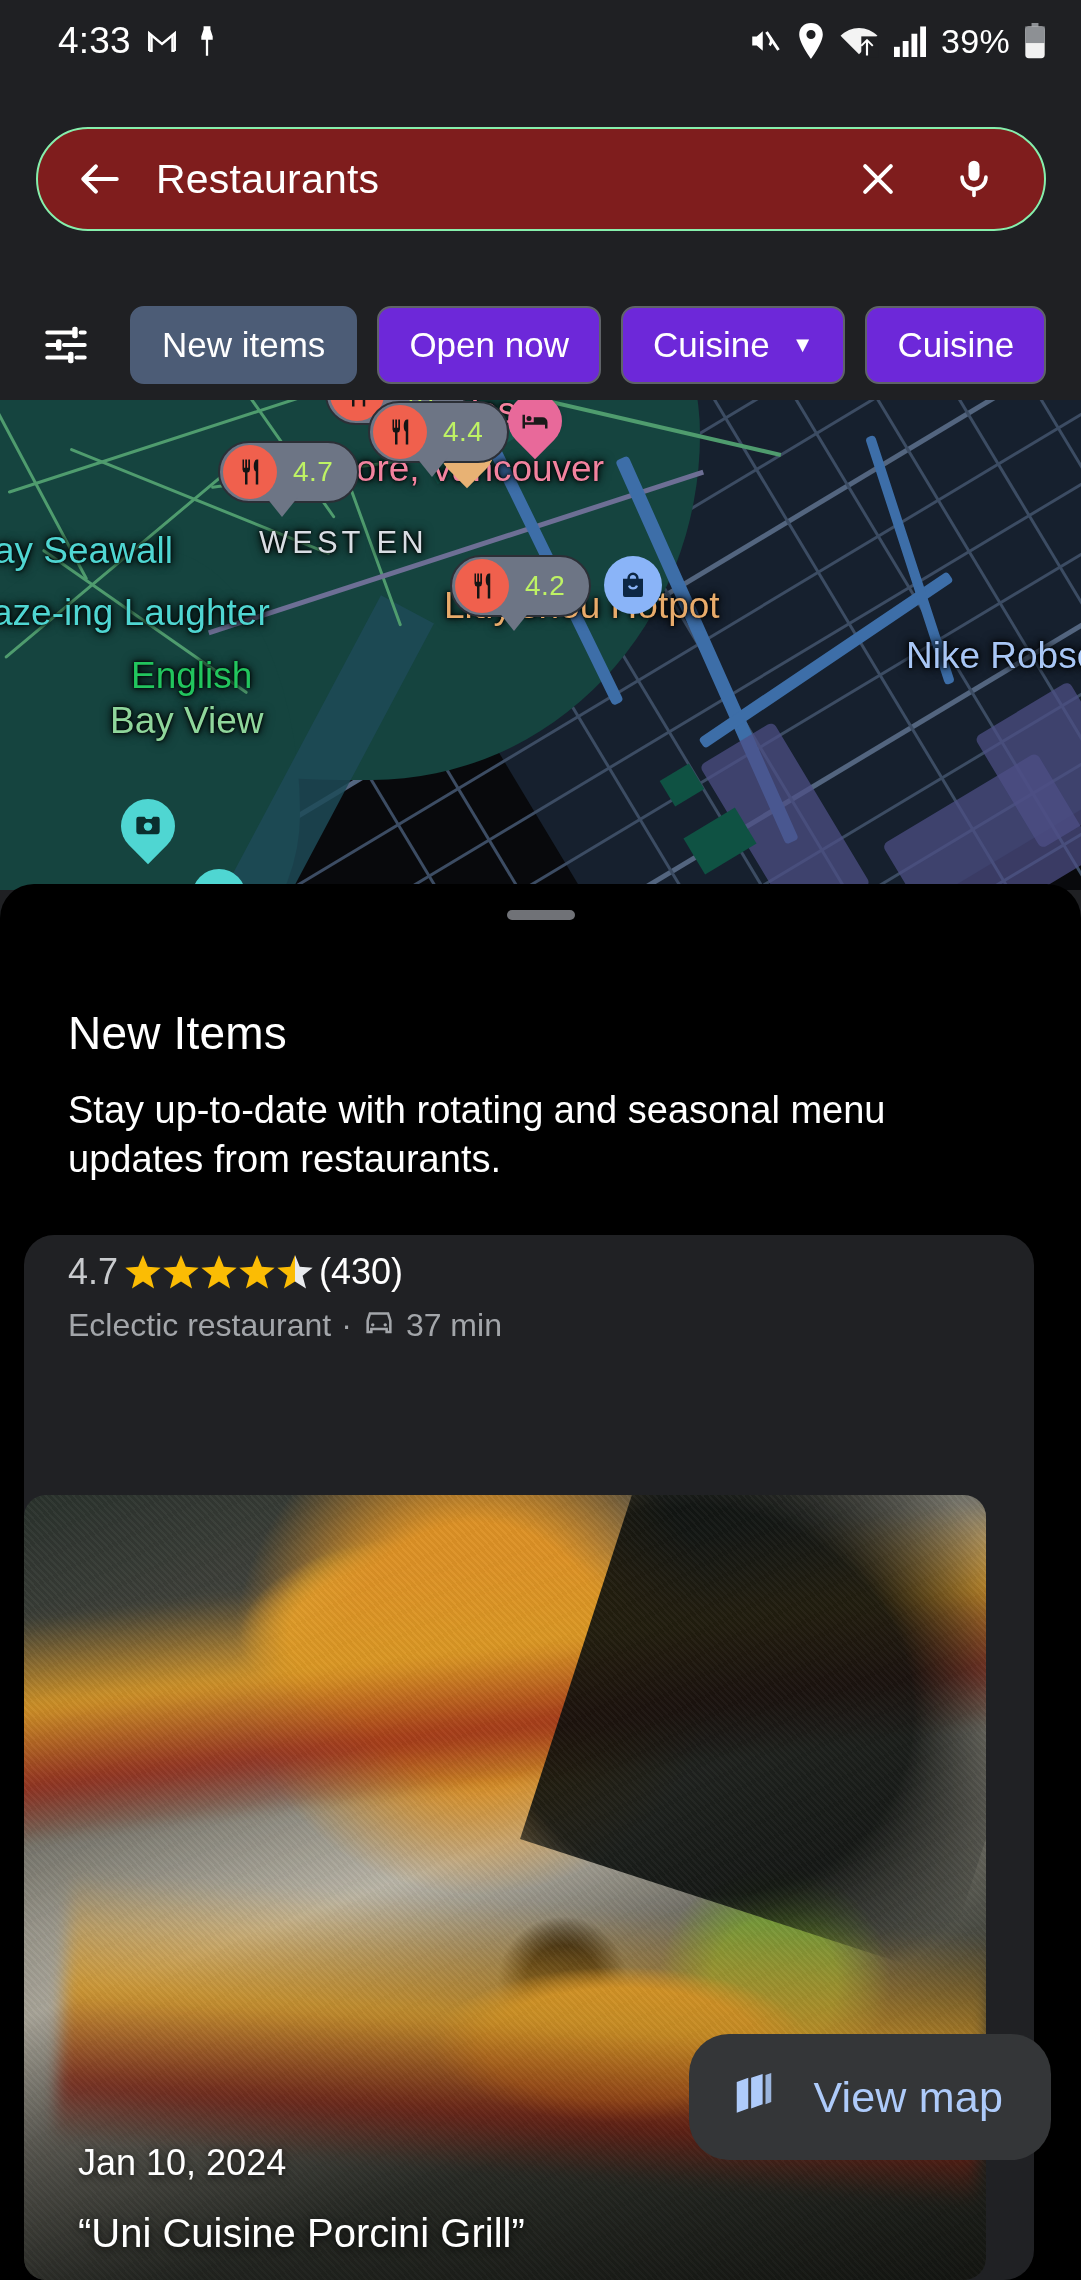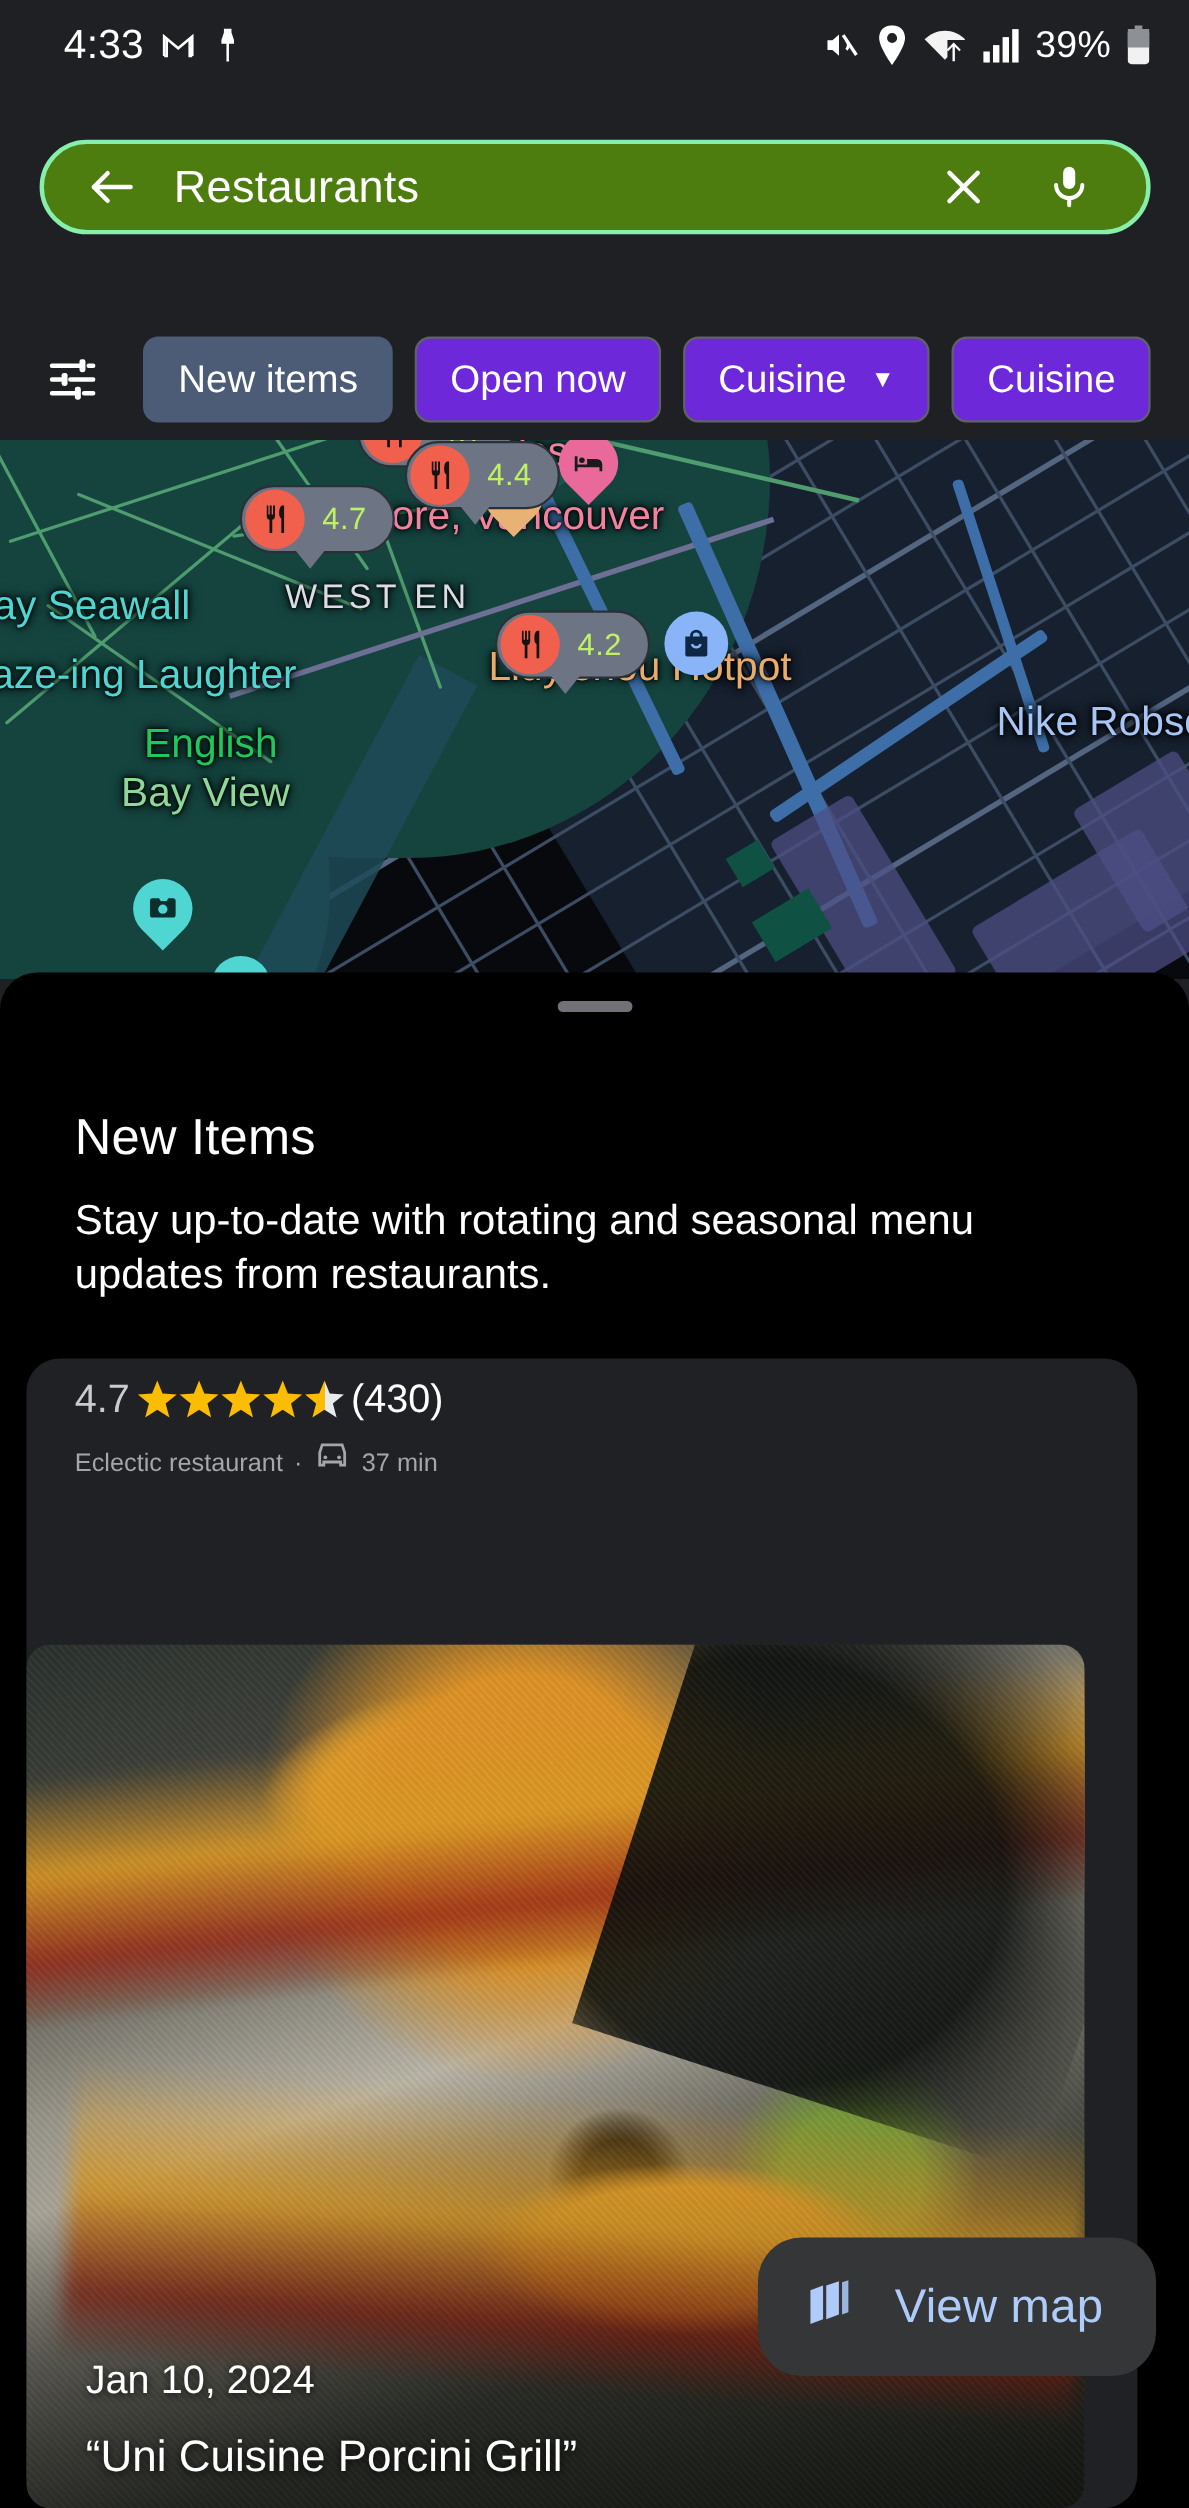--- a/index.html
+++ b/index.html
@@ -11,22 +11,22 @@
   
   .statusbar { position:absolute; top:0; left:0; width:1081px; height:82px;
                display:flex; align-items:center; color:#fff; background:#1f2023; }
   .sb-left { display:flex; align-items:center; gap:14px; margin-left:58px; }
   .sb-time { font-size:37px; letter-spacing:.2px; }
   .sb-right { position:absolute; right:34px; display:flex; align-items:center; gap:13px; }
   .sb-pct { font-size:34px; letter-spacing:.3px; }
   .ic { display:inline-block; line-height:0; }
 
   
-  .searchbar { position:absolute; top:127px; left:36px; width:1010px; height:86px;
-               border:4px solid #86efac; border-radius:52px; background:#4d7c0f;
+  .searchbar { position:absolute; top:127px; left:36px; width:1010px; height:104px;
+               border:2px solid #86efac; border-radius:52px; background:#7f1d1d;
                display:flex; align-items:center; }
   .sb-back { margin-left:34px; width:56px; height:56px; display:flex;
              align-items:center; justify-content:center; }
   .sb-query { margin-left:28px; font-size:41px; color:#fff; flex:1; letter-spacing:.2px; }
   .sb-clear { width:60px; height:60px; display:flex; align-items:center; justify-content:center; }
   .sb-mic { width:60px; height:60px; margin-left:36px; margin-right:40px;
             display:flex; align-items:center; justify-content:center; }
 
   
   .chips { position:absolute; top:296px; left:0; width:1081px; height:98px;
@@ -100,21 +100,21 @@
   
   .card { position:absolute; left:24px; top:1235px; width:1010px; height:1045px;
           background:#202124; border-radius:30px; overflow:hidden; }
   .card-head { display:flex; align-items:flex-start; padding:44px 40px 0 44px; }
   .card-title { color:#fff; font-size:45px; font-weight:400; flex:1; letter-spacing:.2px; }
   .card-acts { display:flex; align-items:center; gap:44px; padding-top:6px; }
   .rating-row { display:flex; align-items:center; margin:16px 0 0 44px; }
   .rv { color:#c9cbce; font-size:36px; }
   .stars { margin:0 5px 0 6px; display:flex; align-items:center; }
   .rc { color:#ffffff; font-size:36px; }
-  .meta { color:#a3a6aa; font-size:23px; margin:14px 0 0 44px; display:flex; align-items:flex-end; gap:10px; }
+  .meta { color:#a3a6aa; font-size:32px; margin:14px 0 0 44px; display:flex; align-items:flex-start; gap:10px; }
 
   .photo { position:absolute; left:24px; top:1495px; width:962px; height:785px;
            border-radius:22px; overflow:hidden; }
   .photo .bg { position:absolute; inset:0;
     background:
       radial-gradient(circle at 47% 20%, #f7a32a 0 16%, rgba(247,163,42,0) 30%),
       radial-gradient(ellipse 30% 18% at 44% 18%, #fbb634 0 55%, rgba(251,182,52,0) 72%),
       radial-gradient(ellipse 26% 13% at 62% 70%, #fca92b 0 55%, rgba(252,169,43,0) 76%),
       radial-gradient(circle at 78% 62%, #7fa83f 0 7%, rgba(127,168,63,0) 13%),
       radial-gradient(circle at 36% 18%, #6f9c3d 0 6%, rgba(111,156,61,0) 11%),

